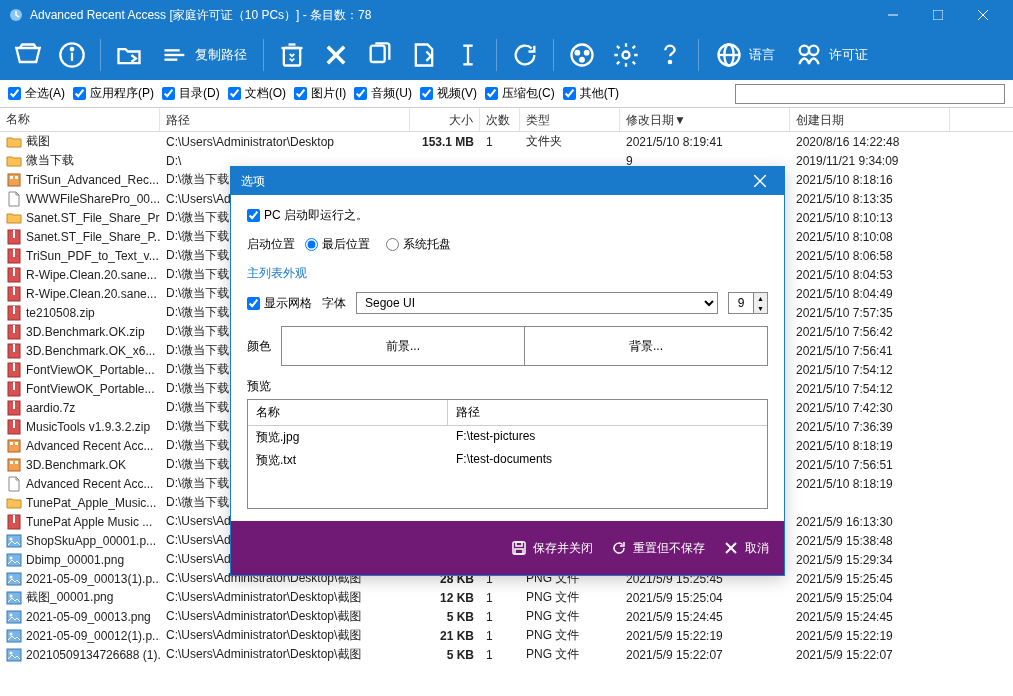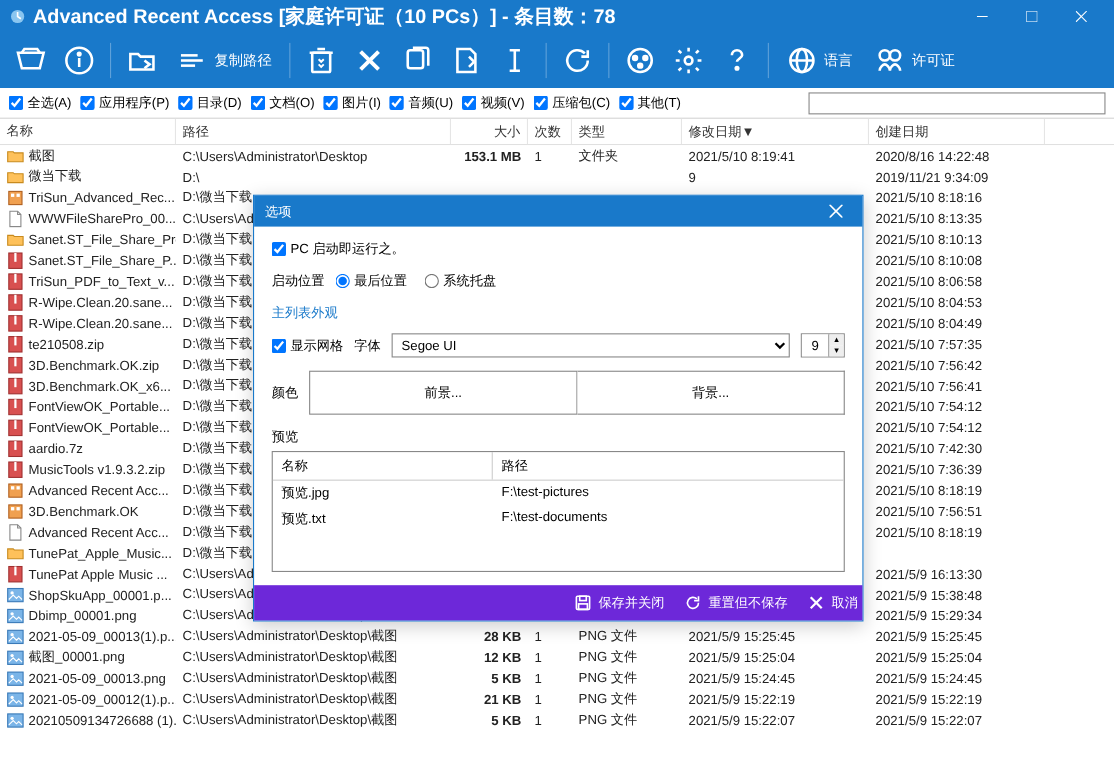--- a/index.html
+++ b/index.html
@@ -1,21 +1,21 @@
 <!DOCTYPE html>
 <html><head>
 <meta charset="utf-8">
 <style>
 * { margin: 0; padding: 0; box-sizing: border-box; font-family: "Microsoft YaHei", "Segoe UI", sans-serif; font-size: 12px; }
 body { width: 1013px; height: 696px; background: #fff; overflow: hidden; position: relative; }
 
 
 .titlebar { height: 30px; background: #1979ca; color: #fff; display: flex; align-items: center; padding: 0 8px; }
 .titlebar .app-icon { width: 16px; height: 16px; margin-right: 6px; display: flex; align-items: center; justify-content: center; }
-.titlebar .title { flex: 1; font-size: 18px; font-weight: bold; }
+.titlebar .title { flex: 1; font-size: 12px; }
 .titlebar .win-controls { display: flex; gap: 0; }
 .titlebar .win-btn { width: 45px; height: 30px; display: flex; align-items: center; justify-content: center; color: #fff; cursor: pointer; }
 
 
 .toolbar { height: 50px; background: #1979ca; display: flex; align-items: center; padding: 0 8px; gap: 4px; }
 .tool-btn { width: 40px; height: 40px; display: flex; align-items: center; justify-content: center; color: #fff; cursor: pointer; }
 .tool-btn svg { width: 28px; height: 28px; }
 .tool-sep { width: 1px; height: 32px; background: rgba(255,255,255,0.3); margin: 0 4px; }
 .tool-text-btn { display: flex; align-items: center; gap: 6px; color: #fff; padding: 0 8px; cursor: pointer; }
 .tool-text-btn svg { width: 28px; height: 28px; }
@@ -42,21 +42,21 @@
 .col-name { width: 160px; display: flex; align-items: center; }
 .col-path { width: 250px; }
 .col-size { width: 70px; text-align: right; }
 .col-count { width: 40px; }
 .col-type { width: 100px; }
 .col-mod { width: 170px; }
 .col-create { width: 160px; }
 
 
 .dialog-overlay { position: absolute; top: 0; left: 0; right: 0; bottom: 0; display: flex; align-items: flex-start; justify-content: center; pointer-events: none; }
-.dialog { position: absolute; top: 177px; left: 230px; width: 555px; background: #fff; border: 1px solid #1979ca; pointer-events: auto; box-shadow: 0 4px 16px rgba(0,0,0,0.2); }
+.dialog { position: absolute; top: 166px; left: 230px; width: 555px; background: #fff; border: 1px solid #1979ca; pointer-events: auto; box-shadow: 0 4px 16px rgba(0,0,0,0.2); }
 .dialog-title { height: 28px; background: #1979ca; color: #fff; display: flex; align-items: center; padding: 0 10px; }
 .dialog-title .dt-text { flex: 1; font-size: 12px; }
 .dialog-title .dt-close { width: 28px; height: 28px; display: flex; align-items: center; justify-content: center; cursor: pointer; }
 .dialog-body { padding: 12px 16px; }
 .dialog-row { display: flex; align-items: center; gap: 10px; margin-bottom: 12px; }
 .dialog-row label { display: flex; align-items: center; gap: 4px; }
 .radio-group { display: flex; gap: 16px; align-items: center; }
 .section-link { color: #1979ca; margin-bottom: 10px; display: block; }
 .font-select { flex: 1; height: 22px; border: 1px solid #888; padding: 2px 4px; background: #fff; }
 .num-input { width: 40px; height: 22px; display: flex; border: 1px solid #888; }
@@ -67,21 +67,21 @@
 .color-btn { flex: 1; height: 40px; border: 1px solid #888; background: #fff; cursor: pointer; }
 .color-btn + .color-btn { border-left: none; }
 .preview-box { border: 1px solid #888; margin-top: 4px; }
 .preview-header { display: flex; border-bottom: 1px solid #ccc; }
 .preview-header > div { padding: 4px 8px; font-size: 12px; }
 .preview-header > div:first-child { width: 200px; border-right: 1px solid #ccc; }
 .preview-data-row { display: flex; }
 .preview-data-row > div { padding: 3px 8px; font-size: 12px; }
 .preview-data-row > div:first-child { width: 200px; }
 .preview-empty { height: 36px; }
-.dialog-footer { height: 32px; background: #6d28d9; display: flex; align-items: center; justify-content: flex-end; gap: 18px; padding: 0 4px; }
+.dialog-footer { height: 54px; background: #701a75; display: flex; align-items: center; justify-content: flex-end; gap: 18px; padding: 0 15px; }
 .footer-btn { display: flex; align-items: center; gap: 6px; color: #fff; cursor: pointer; font-size: 13px; }
 .footer-btn svg { width: 16px; height: 16px; }
 
 
 .folder-ico { fill: #fec15a; stroke: #c88a1e; }
 .file-ico { fill: #fff; stroke: #888; }
 .img-ico { fill: #7bb5e8; stroke: #3a7ab8; }
 .zip-ico { fill: #d85050; stroke: #a03030; }
 .exe-ico { fill: #f0a050; stroke: #b06020; }
 </style>

